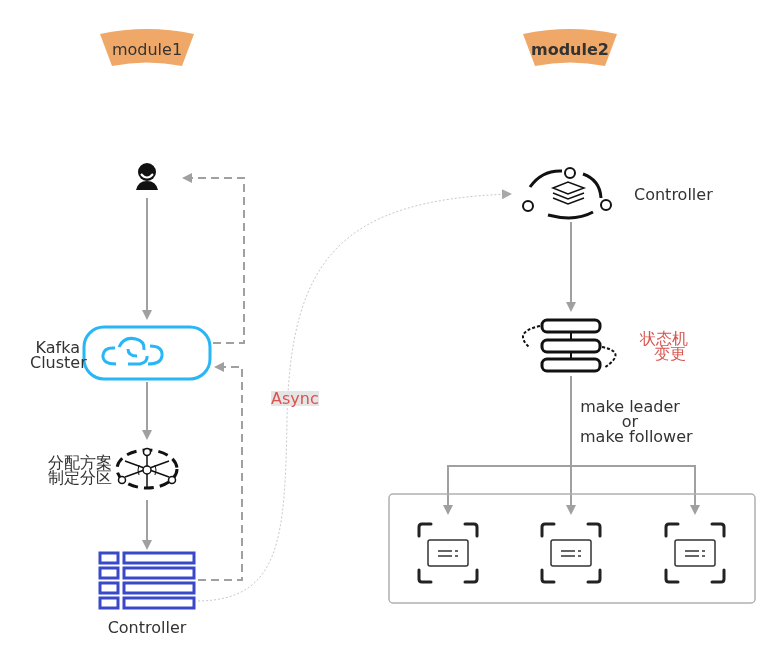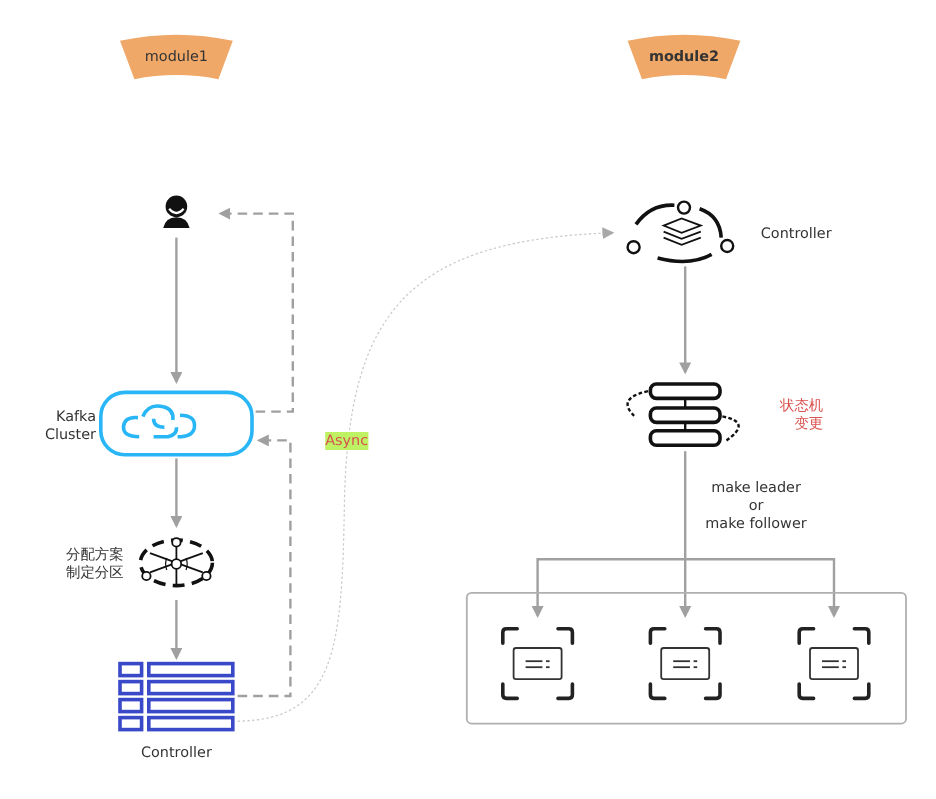--- a/index.html
+++ b/index.html
@@ -1,22 +1,22 @@
 <!DOCTYPE html>
 <html><head>
 <meta charset="utf-8">
 <style>
   html, body { margin: 0; padding: 0; background: #ffffff; }
   body { width: 780px; height: 666px; position: relative; overflow: hidden;
          font-family: "DejaVu Sans", "Liberation Sans", sans-serif; }
   #canvas { position: absolute; left: 0; top: 0; width: 780px; height: 666px; }
-  .lbl { position: absolute; font-size: 12px; color: #333333; white-space: nowrap; line-height: 15px; }
+  .lbl { position: absolute; font-size: 16px; color: #333333; white-space: nowrap; line-height: 15px; }
   .center { text-align: center; }
   .red { color: #d9534f; }
-  .module-text { position: absolute; font-size: 12px; color: #333; text-align: center; width: 80px; }
+  .module-text { position: absolute; font-size: 16px; color: #333; text-align: center; width: 80px; }
 </style>
 </head>
 <body>
 
 <svg id="canvas" viewBox="0 0 780 666" xmlns="http://www.w3.org/2000/svg">
   <defs>
     <marker id="arr" markerWidth="10" markerHeight="10" refX="8" refY="5" orient="auto" markerUnits="userSpaceOnUse">
       <path d="M0,0 L10,5 L0,10 z" fill="#a0a0a0"></path>
     </marker>
     <marker id="arrLight" markerWidth="10" markerHeight="10" refX="8" refY="5" orient="auto" markerUnits="userSpaceOnUse">
@@ -156,21 +156,21 @@
   <div>Cluster</div>
 </div>
 
 <div class="lbl center" style="left:48px; top:455px; width:62px;">
   <div>分配方案</div>
   <div>制定分区</div>
 </div>
 
 <div class="lbl center" style="left:107px; top:620px; width:80px;">Controller</div>
 
-<div class="lbl red" style="left:271px; top:360px; background:#bef264;">Async</div>
+<div class="lbl red" style="left:271px; top:391px; background:#e5e5e5;">Async</div>
 
 <div class="lbl" style="left:634px; top:187px;">Controller</div>
 
 <div class="lbl red center" style="left:640px; top:331px; width:46px;text-align:right;">
   <div>状态机</div>
   <div>变更</div>
 </div>
 
 <div class="lbl center" style="left:580px; top:399px; width:100px;">
   <div>make leader</div>

